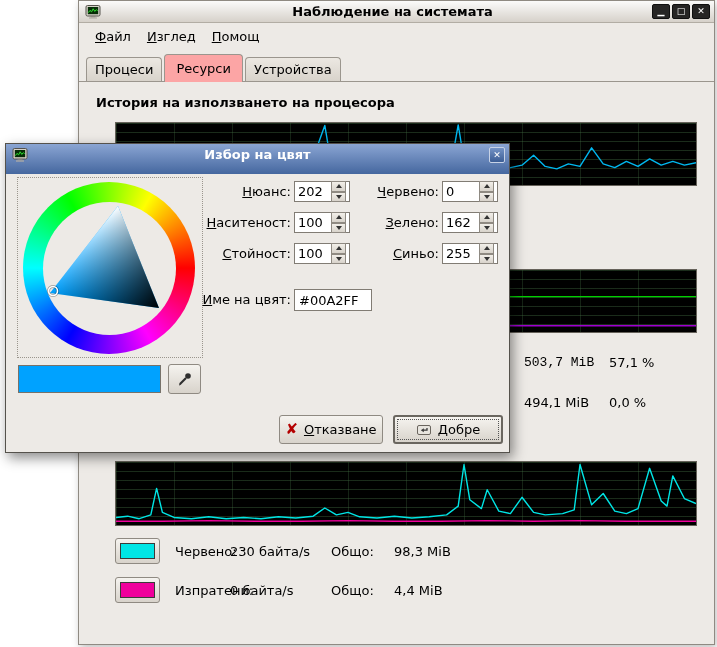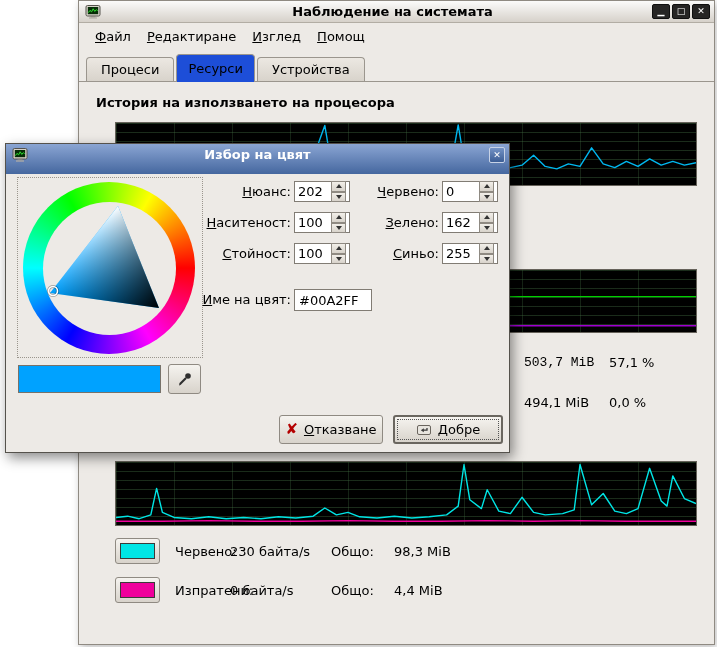--- a/index.html
+++ b/index.html
@@ -16,22 +16,22 @@
   .mw-title { position:absolute; left:0; right:8px; top:3px; text-align:center; font-weight:bold; }
   .winbtns { position:absolute; right:4px; top:3px; display:flex; gap:2px; }
   .winbtn { width:18px; height:15px; background:#262524; border:1px solid #101010; border-radius:2px;
             color:#fff; font-size:9px; line-height:1; display:flex; align-items:center; justify-content:center; cursor:default; }
   .menubar { position:absolute; top:23px; left:0; right:0; height:24px; display:flex; align-items:center; padding-left:8px; }
   .menu-item { display:inline-block; padding:3px 8px; }
   .menu-item::first-letter { text-decoration:underline; }
   .tabstrip { position:absolute; top:52px; left:0; right:0; height:29px; border-bottom:1px solid #9b968e;
               display:flex; align-items:flex-end; padding-left:7px; }
   .tab { background:linear-gradient(#ece8e2,#d8d3cb); border:1px solid #9b968e; border-bottom:none;
-         border-radius:4px 4px 0 0; padding:4px 14px; margin-right:2px; position:relative; }
-  .tab.active { background:#1d4ed8; padding:6px 11px; margin-bottom:-1px; z-index:2; }
+         border-radius:4px 4px 0 0; padding:4px 8px; margin-right:2px; position:relative; }
+  .tab.active { background:#fca5a5; padding:6px 11px; margin-bottom:-1px; z-index:2; }
   .section-heading { position:absolute; left:17px; top:94px; font-weight:bold; }
 
   .graph { position:absolute; border:1px solid #66625a; background-color:#000;
            background-image:
              repeating-linear-gradient(to right, rgba(70,115,70,.30) 0 1px, transparent 1px 58px),
              repeating-linear-gradient(to bottom, rgba(70,115,70,.38) 0 1px, transparent 1px 9px); }
   .graph svg { position:absolute; left:0; top:0; width:100%; height:100%; }
   #cpu-graph     { left:36px; top:121px; width:582px; height:64px; }
   #memory-graph  { left:36px; top:268px; width:582px; height:64px; }
   #network-graph { left:36px; top:460px; width:582px; height:65px; }
@@ -132,21 +132,20 @@
             <span>□</span>
           </div>
         <div class="winbtn">
             <span>✕</span>
           </div>
       </div>
     </div>
 
     <div class="menubar">
       <span class="menu-item">Файл</span>
-      <span class="menu-item">Редактиране</span>
       <span class="menu-item">Изглед</span>
       <span class="menu-item">Помощ</span>
     </div>
 
     <div class="tabstrip">
       <div class="tab">Процеси</div>
       <div class="tab active">Ресурси</div>
       <div class="tab">Устройства</div>
     </div>
 

